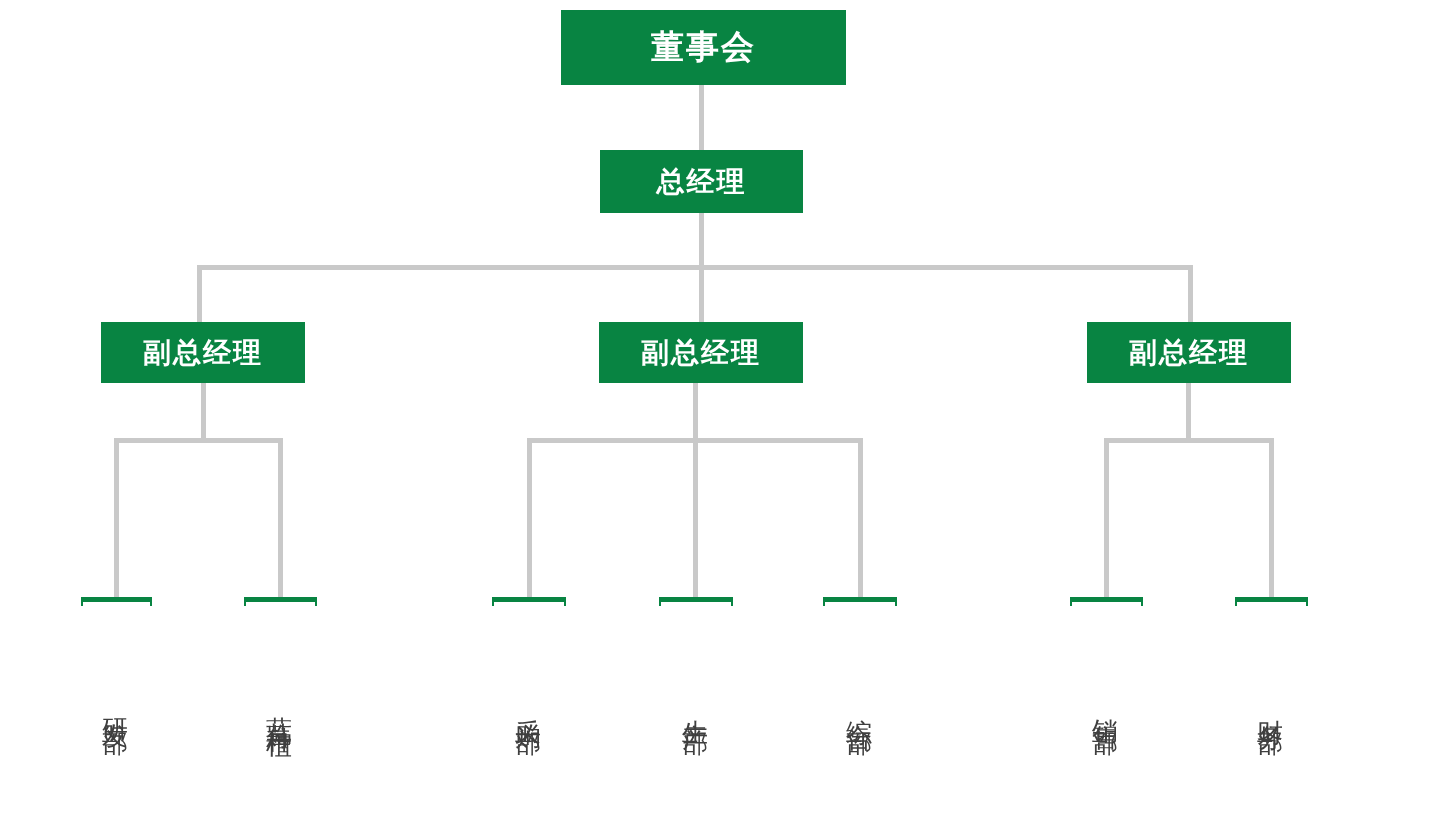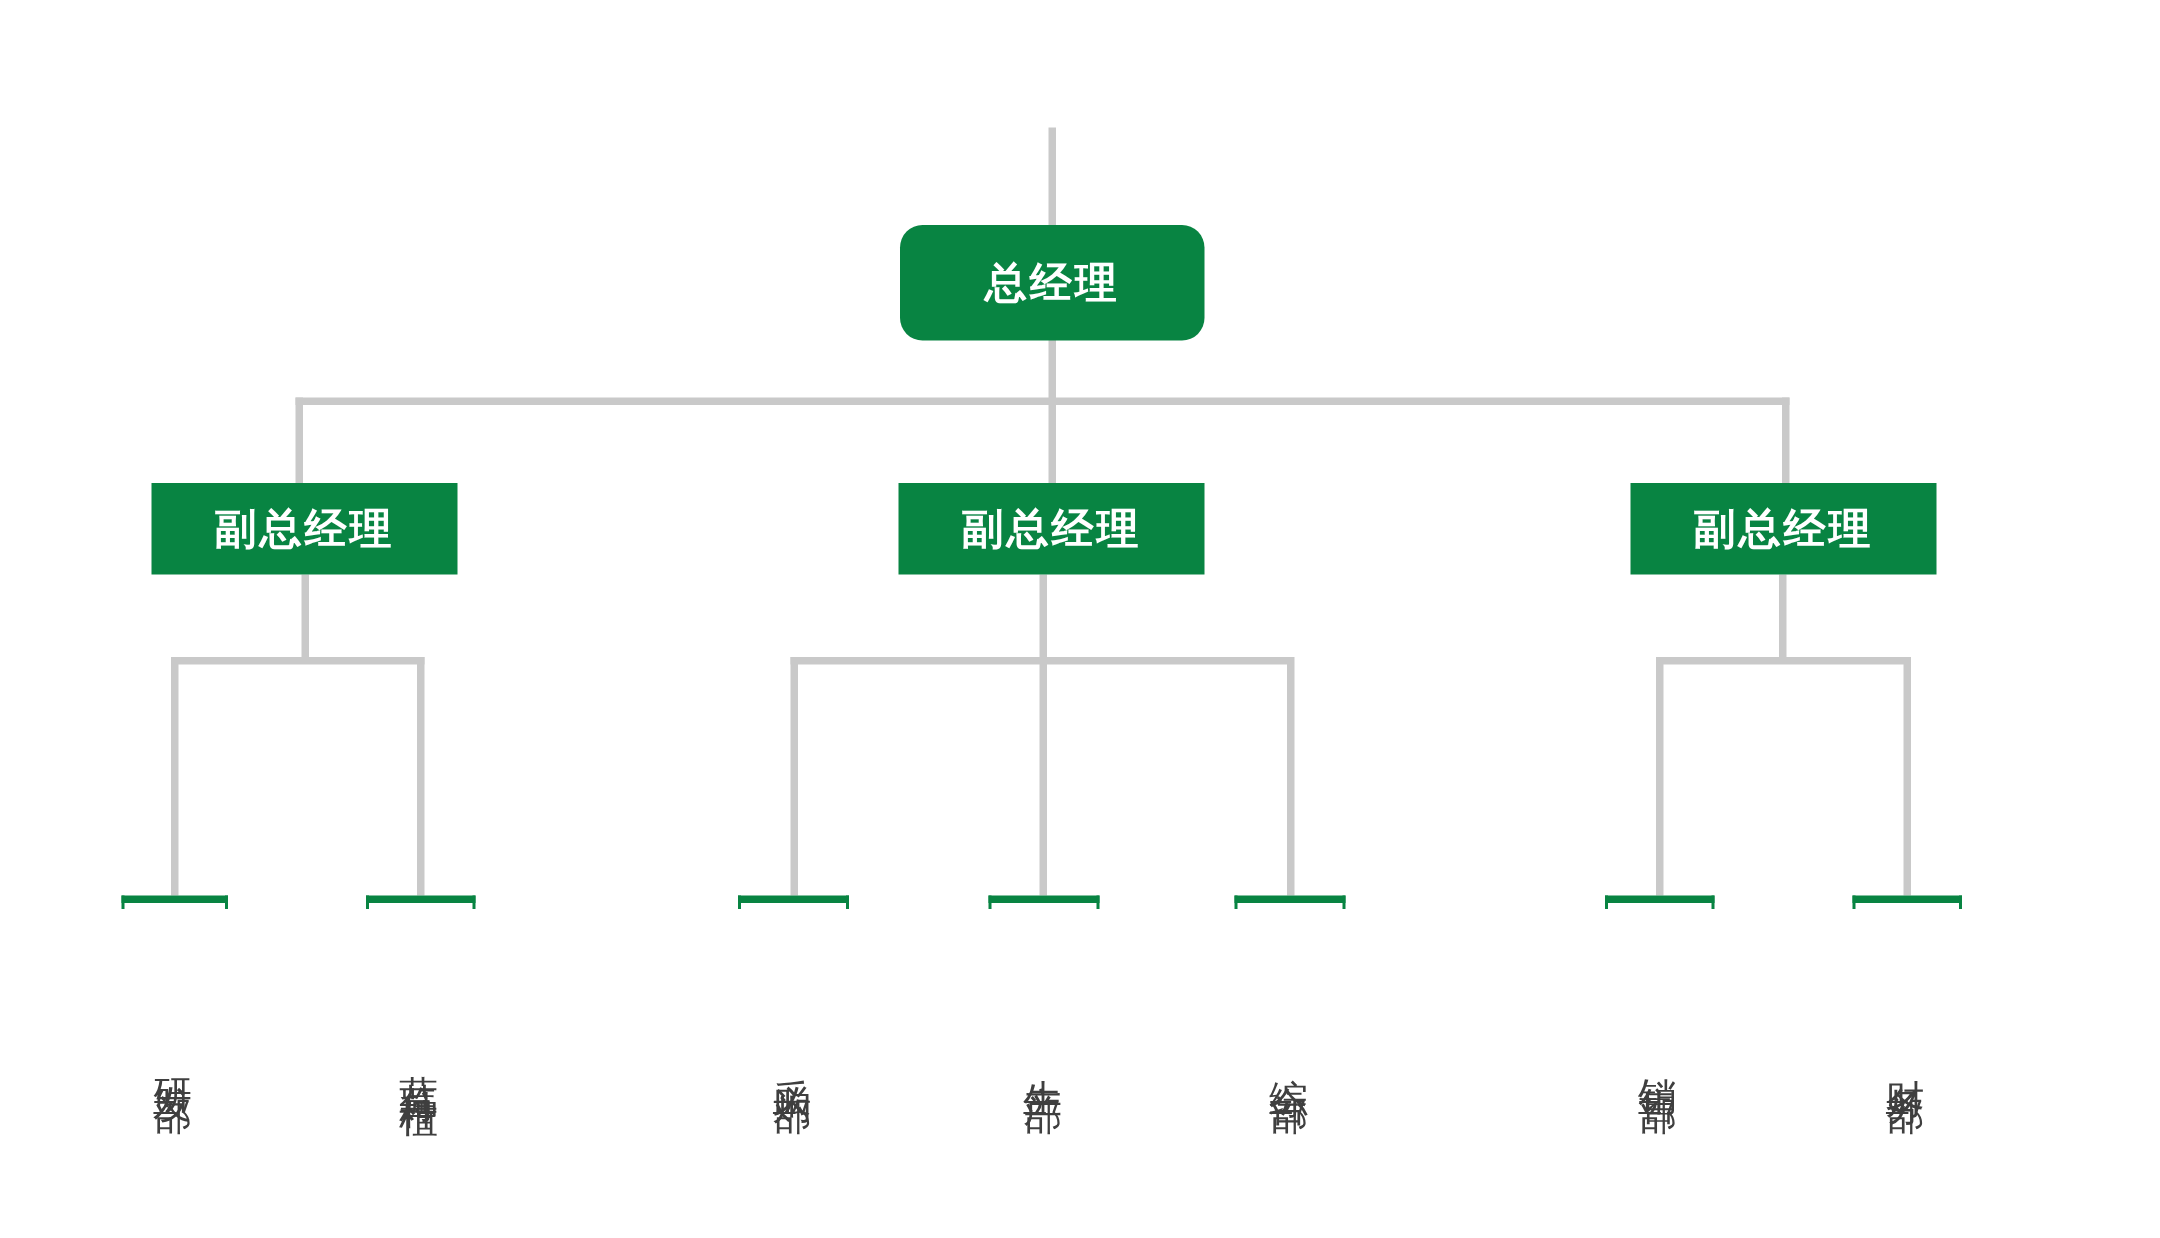--- a/index.html
+++ b/index.html
@@ -94,22 +94,25 @@
   <div class="line v" style="left:693px; top:383px; height:214px;"></div>
   <div class="line h" style="left:527px; top:438px; width:335px;"></div>
   <div class="line v" style="left:527px; top:438px; height:159px;"></div>
   <div class="line v" style="left:858px; top:438px; height:159px;"></div>
 
   <div class="line v" style="left:1186px; top:383px; height:57px;"></div>
   <div class="line h" style="left:1104px; top:438px; width:169px;"></div>
   <div class="line v" style="left:1104px; top:438px; height:159px;"></div>
   <div class="line v" style="left:1269px; top:438px; height:159px;"></div>
 
+  <div class="node lvl1" style="left:561px; top:10px; width:285px; height:75px;">
+    <span>董事会</span>
+  </div>
 
-  <div class="node lvl2" style="left:600px; top:150px; width:203px; height:77px;border-radius:15px;">
+  <div class="node lvl2" style="left:600px; top:150px; width:203px; height:63px;">
     <span>总经理</span>
   </div>
 
   <div class="node lvl3" style="left:101px; top:322px; width:204px; height:61px;">
     <span>副总经理</span>
   </div>
   <div class="node lvl3" style="left:599px; top:322px; width:204px; height:61px;">
     <span>副总经理</span>
   </div>
   <div class="node lvl3" style="left:1087px; top:322px; width:204px; height:61px;">

